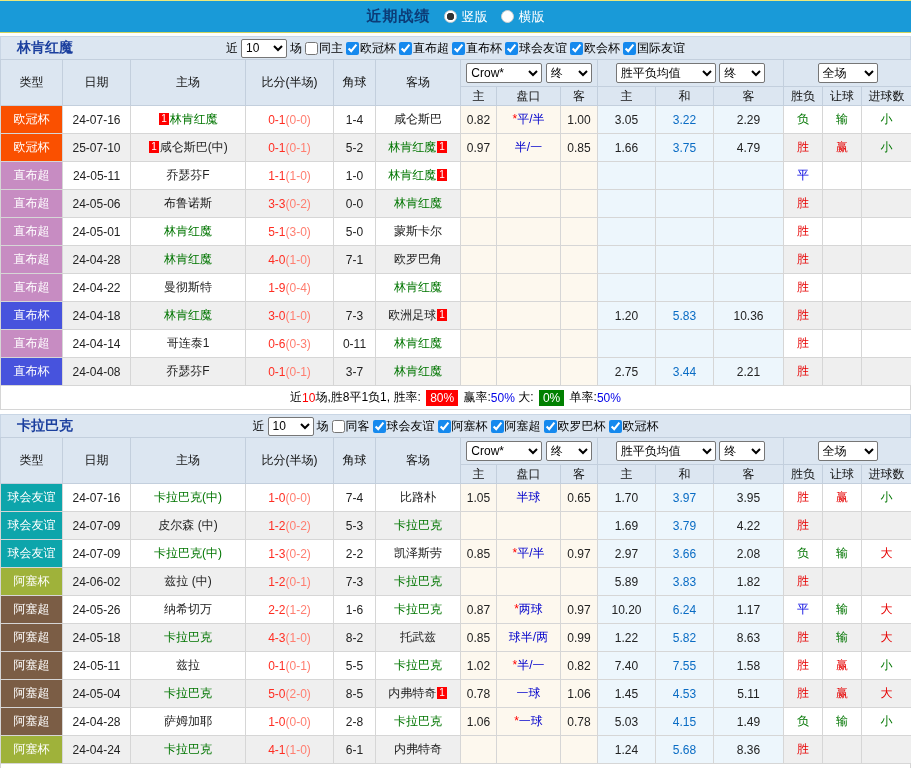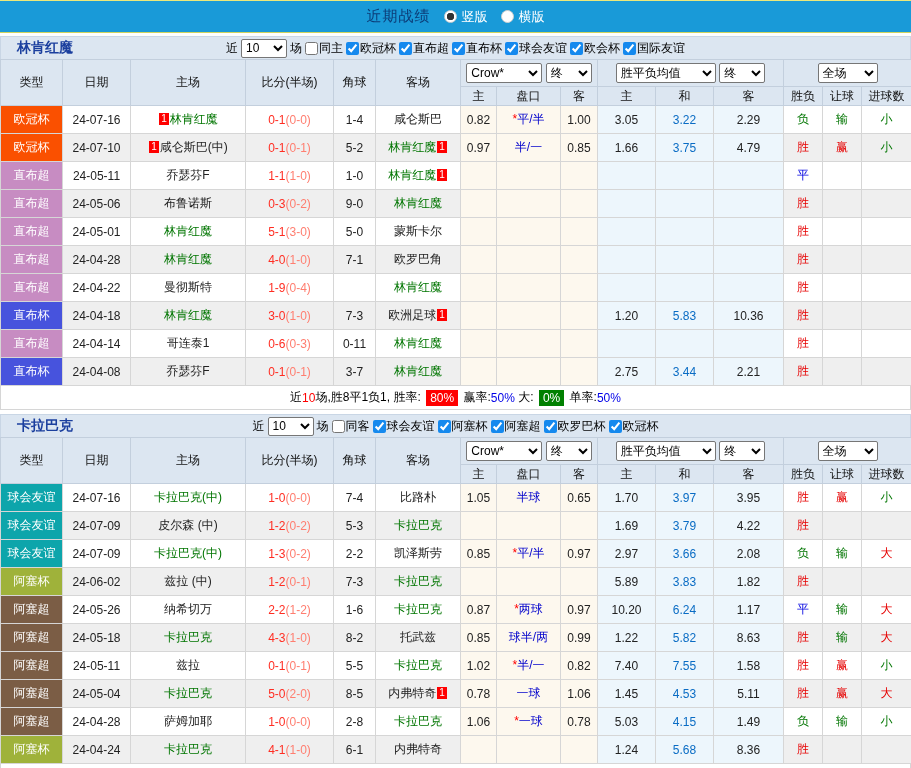--- a/index.html
+++ b/index.html
@@ -1,21 +1,21 @@
 <!DOCTYPE html>
 <html><head>
 <meta charset="utf-8">
 <style>
   html,body{margin:0;padding:0;background:#fff;}
   body{width:911px;font-family:"Liberation Sans","DejaVu Sans",sans-serif;}
   .page{width:911px;height:768px;overflow:hidden;background:#fff;}
   
   .titlebar{box-sizing:border-box;height:33px;background:#199ad8;border-top:1px solid #ebe87b;border-bottom:1px solid #cfd45e;
     display:flex;align-items:center;justify-content:center;gap:5px;color:#fff;font-size:13px;}
-  .titlebar .title{color:#0c3c77;font-weight:normal;font-size:15px;letter-spacing:1px;}
+  .titlebar .title{color:#0c3c77;font-weight:bold;font-size:15px;letter-spacing:1px;}
   .radio{appearance:none;-webkit-appearance:none;width:13px;height:13px;border-radius:50%;background:#fff;border:1px solid #cfcfcf;margin:0 2px 0 8px;vertical-align:-2px;cursor:pointer;}
   .radio:checked{background:radial-gradient(circle,#333 0 3.5px,#fff 4px);}
   .titlebar label{display:flex;align-items:center;gap:3px;cursor:pointer;}
   .gap{height:3px;background:#fff;}
   
   .section-bar{box-sizing:border-box;height:23px;background:#dce6f1;border:1px solid #c9d6e5;border-bottom:none;position:relative;display:flex;align-items:center;justify-content:center;font-size:12px;color:#000;}
   .team{position:absolute;left:16px;color:#1b3f9e;font-weight:bold;font-size:14px;}
   .filters{display:flex;align-items:center;gap:3px;}
   .filters .cb{display:flex;align-items:center;gap:1px;cursor:pointer;}
   .filters input[type=checkbox]{width:13px;height:13px;accent-color:#1589ee;margin:0;cursor:pointer;}
@@ -170,21 +170,21 @@
     <td class="blue">3.05</td>
     <td class="blue mid">3.22</td>
     <td class="blue">2.29</td>
     <td class="st c-res" style="color: rgb(0, 117, 0);">负</td>
     <td class="st c-res" style="color: rgb(0, 117, 0);">输</td>
     <td class="st c-res" style="color: rgb(0, 117, 0);">小</td>
   </tr>
 
   <tr class="alt">
     <td class="c-type" style="background: rgb(250, 80, 0);">欧冠杯</td>
-    <td class="st">24-07-10</td>
+    <td class="st">25-07-10</td>
     <td class="st c-home"><span class="badge1">1</span><span class="tname">咸仑斯巴(中)</span></td>
     <td class="st c-score"><span class="ft">0-1</span><span class="ht">(0-1)</span></td>
     <td class="st">5-2</td>
     <td class="st c-away"><span class="tname green">林肯红魔</span><span class="badge1">1</span></td>
     <td class="cream">0.97</td>
     <td class="cream c-hcap"><span class="hcap">半/一</span></td>
     <td class="cream">0.85</td>
     <td class="blue">1.66</td>
     <td class="blue mid">3.75</td>
     <td class="blue">4.79</td>
@@ -208,22 +208,22 @@
     <td class="blue"></td>
     <td class="st c-res" style="color: rgb(0, 0, 224);">平</td>
     <td class="st c-res"></td>
     <td class="st c-res"></td>
   </tr>
 
   <tr class="alt">
     <td class="c-type" style="background: rgb(199, 140, 194);">直布超</td>
     <td class="st">24-05-06</td>
     <td class="st c-home"><span class="tname">布鲁诺斯</span></td>
-    <td class="st c-score"><span class="ft">0-3</span><span class="ht">(0-2)</span></td>
-    <td class="st">9-0</td>
+    <td class="st c-score"><span class="ft">3-3</span><span class="ht">(0-2)</span></td>
+    <td class="st">0-0</td>
     <td class="st c-away"><span class="tname green">林肯红魔</span></td>
     <td class="cream"></td>
     <td class="cream c-hcap"></td>
     <td class="cream"></td>
     <td class="blue"></td>
     <td class="blue mid"></td>
     <td class="blue"></td>
     <td class="st c-res" style="color: rgb(230, 0, 0);">胜</td>
     <td class="st c-res"></td>
     <td class="st c-res"></td>

